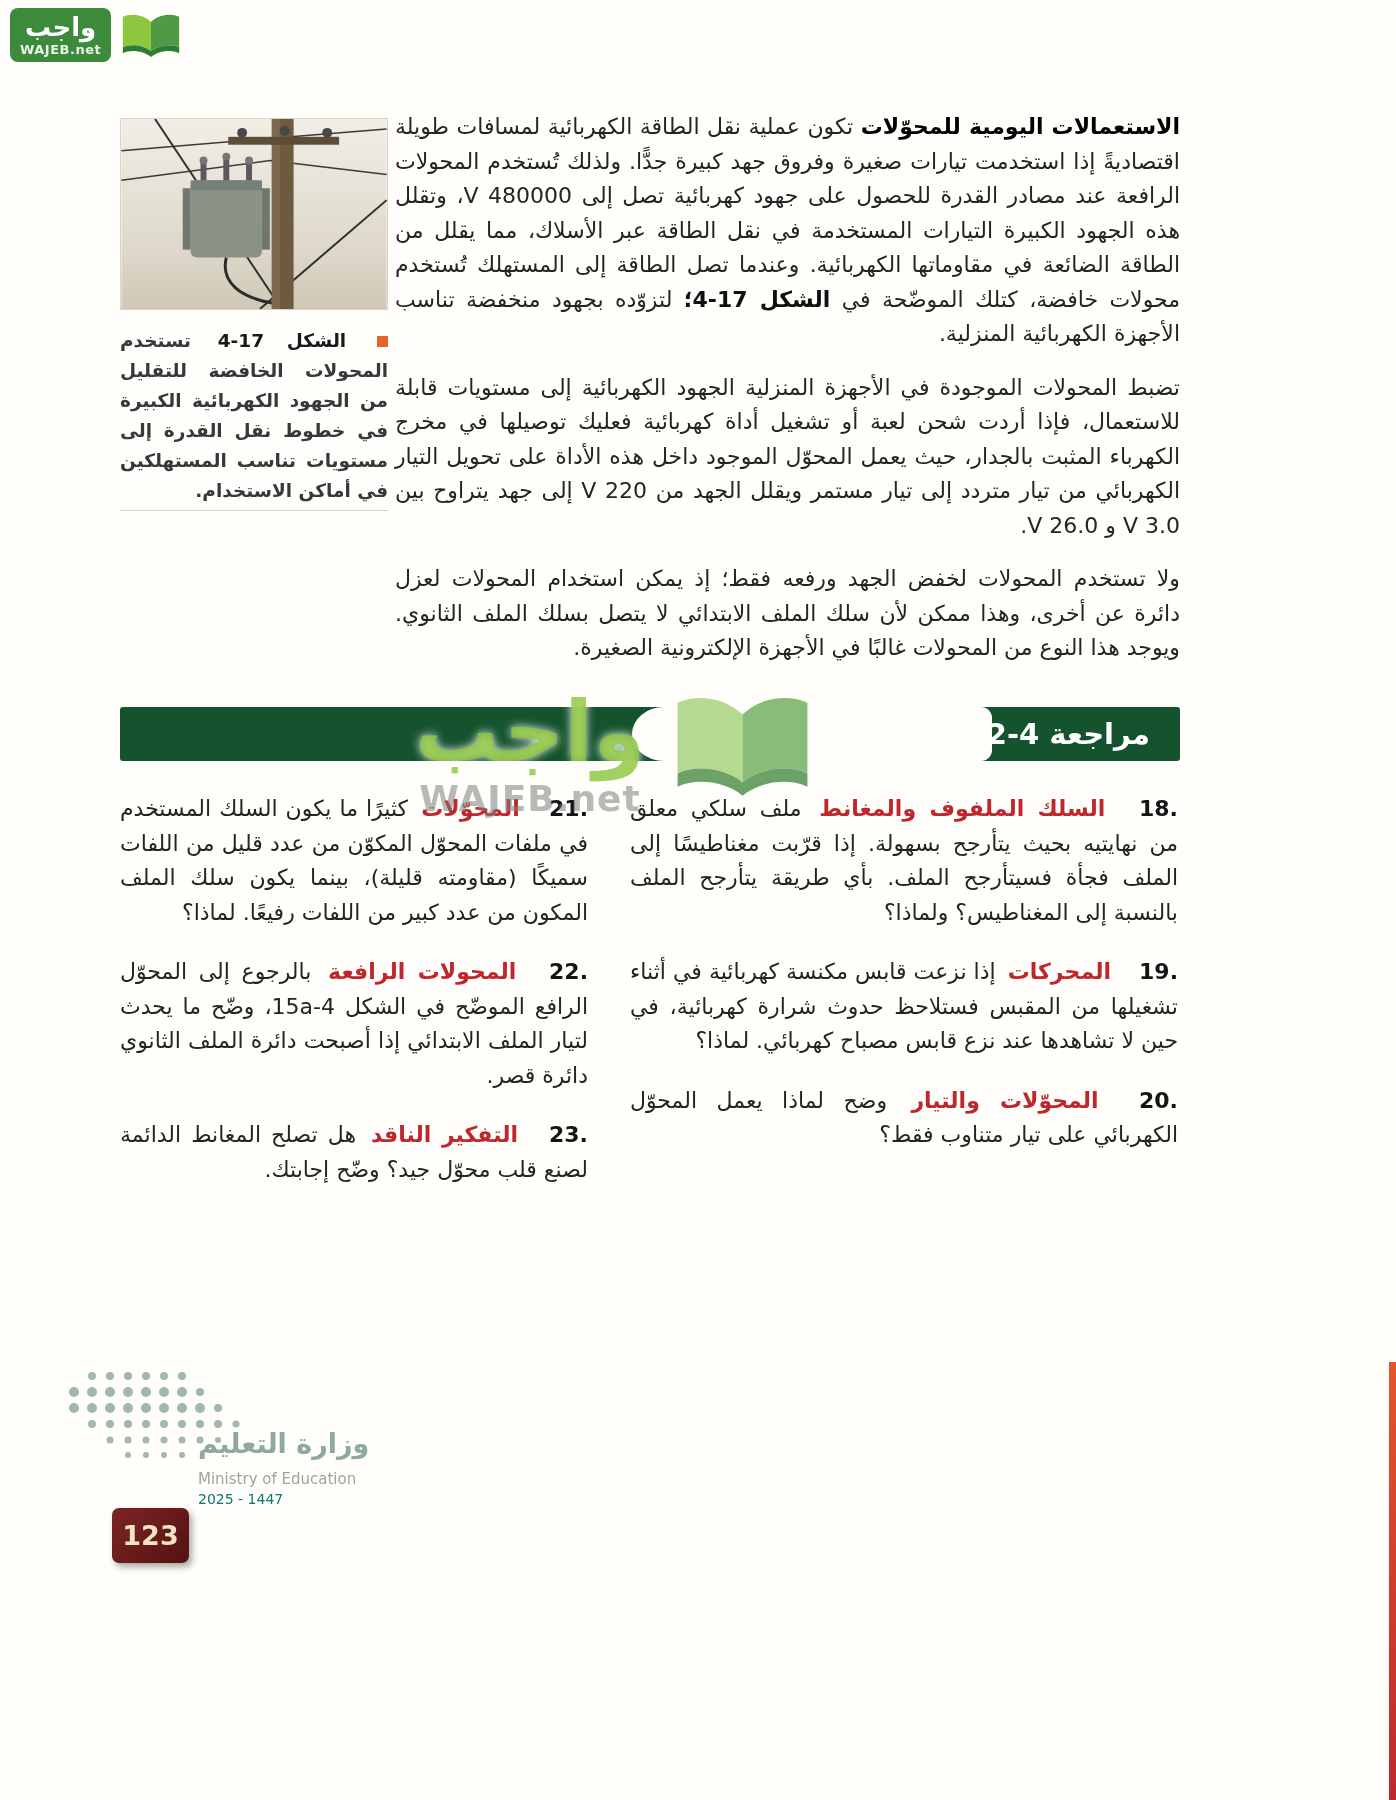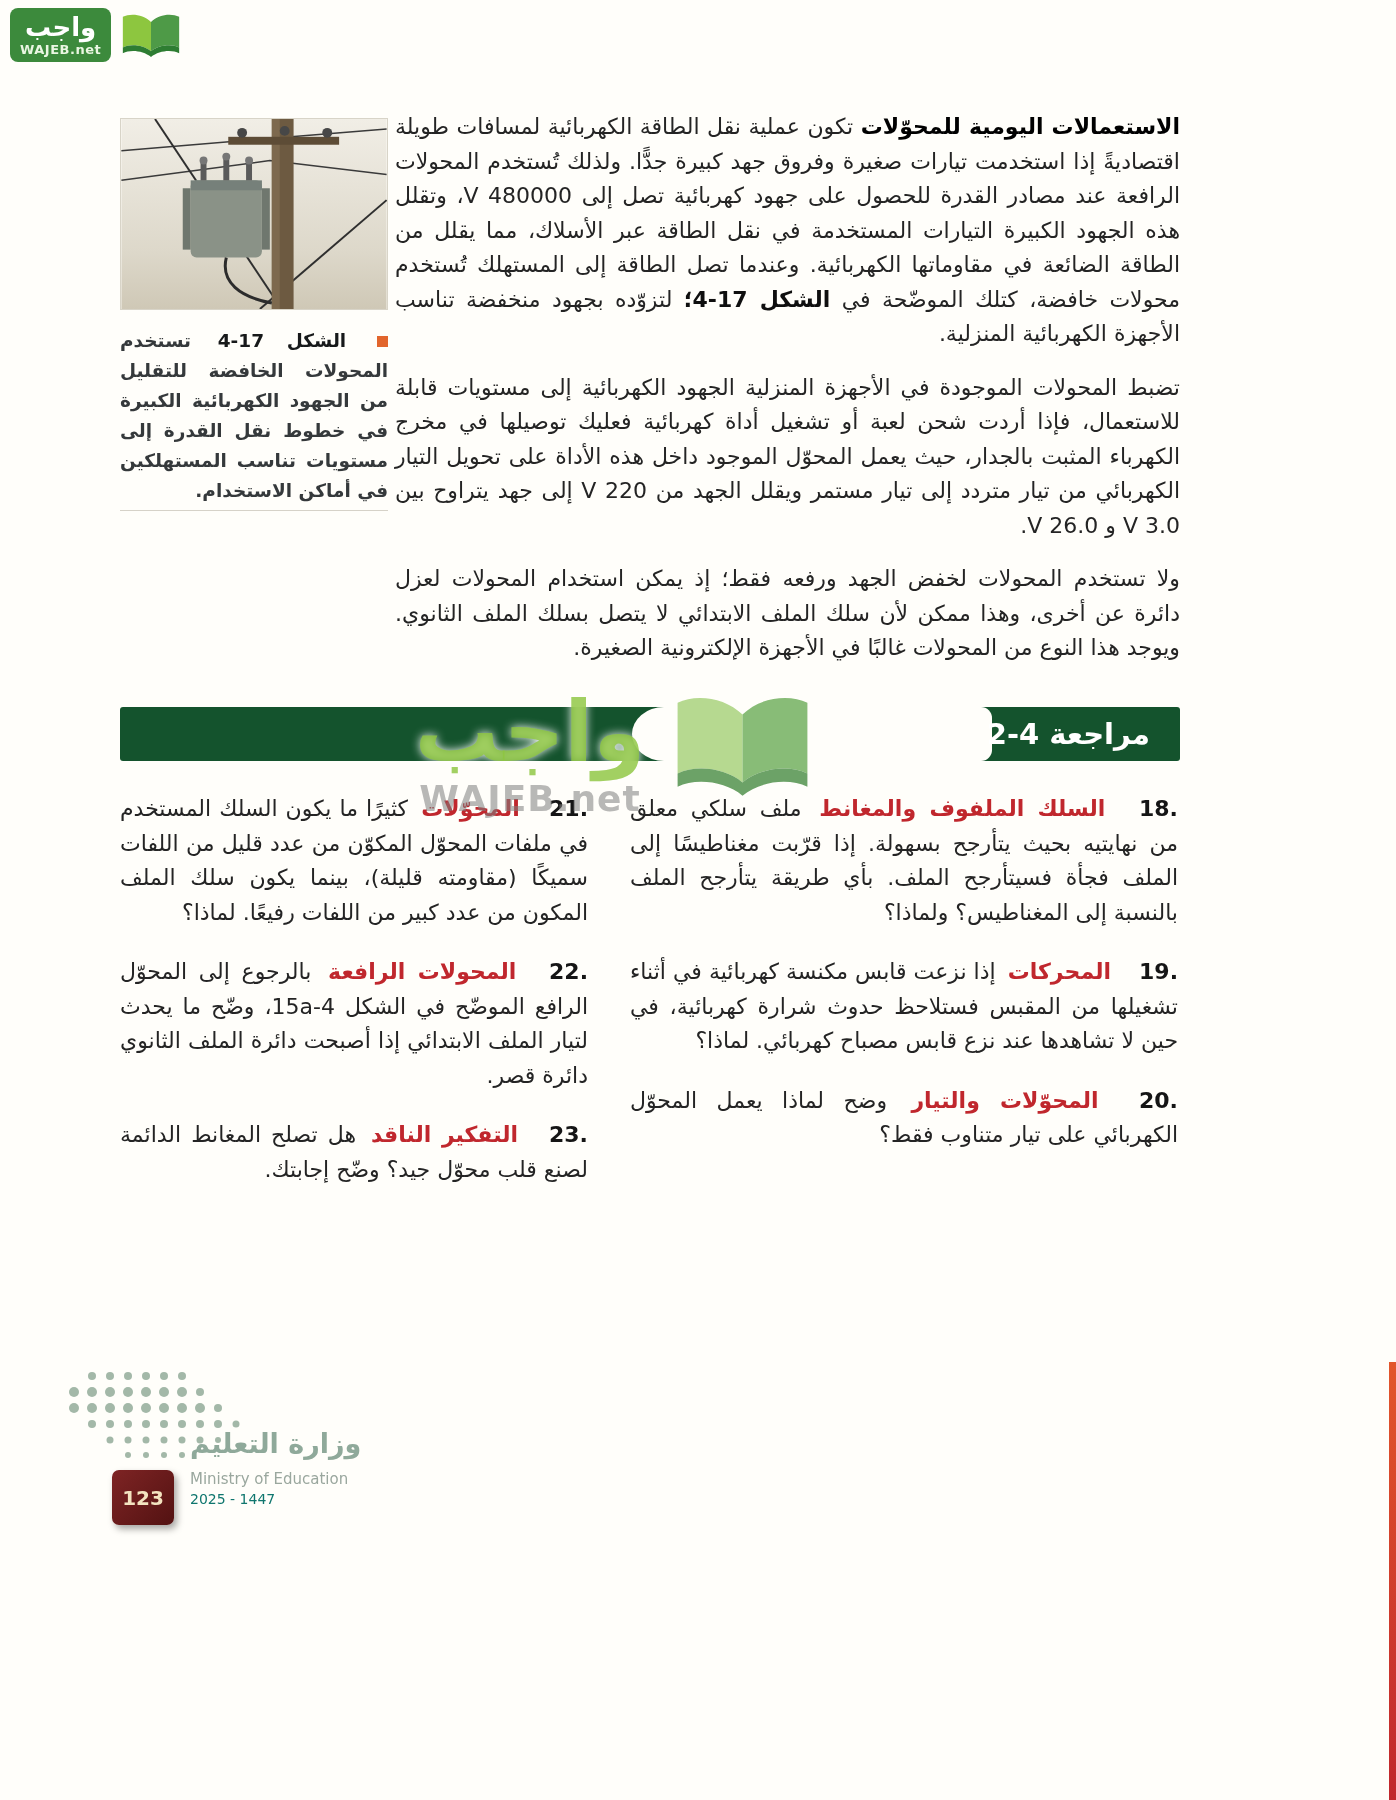--- a/index.html
+++ b/index.html
@@ -69,27 +69,27 @@
   .question {
     direction:rtl; text-align:justify; font-size:22px; line-height:34.5px;
     color:#242424; margin-bottom:25px;
   }
   .qnum  { font-weight:bold; color:#151515; margin-left:21px; unicode-bidi:embed; }
   .qkey  { font-weight:bold; color:#c0272d; margin-left:5px; }
 
   
   .footer-logo { position:absolute; left:52px; top:1368px; }
   .page-badge {
-    position:absolute; left:112px; top:1470px; width:62px; height:55px;
+    position:absolute; left:112px; top:1508px; width:77px; height:55px;
     background:linear-gradient(135deg,#7e2424,#531212); border-radius:7px;
-    color:#f3e3c0; font-weight:bold; font-size:20px;
+    color:#f3e3c0; font-weight:bold; font-size:27px;
     display:flex; align-items:center; justify-content:center;
     box-shadow:3px 4px 7px rgba(0,0,0,.35); z-index:2;
   }
-  .ministry-text { position:absolute; left:190px; top:1428px; }
+  .ministry-text { position:absolute; left:198px; top:1428px; }
   .ministry-ar { direction:rtl; text-align:left; font-size:27px; font-weight:bold; color:#8fa99a; line-height:32px; }
   .ministry-en { font-size:15px; color:#9aa79e; margin-top:10px; }
   .ministry-years { font-size:14px; color:#0f766e; margin-top:3px; }
 
   
   .edge-strip {
     position:absolute; left:1389px; top:1362px; width:7px; height:438px;
     background:linear-gradient(#e2562c,#c0272d);
   }
 </style>

